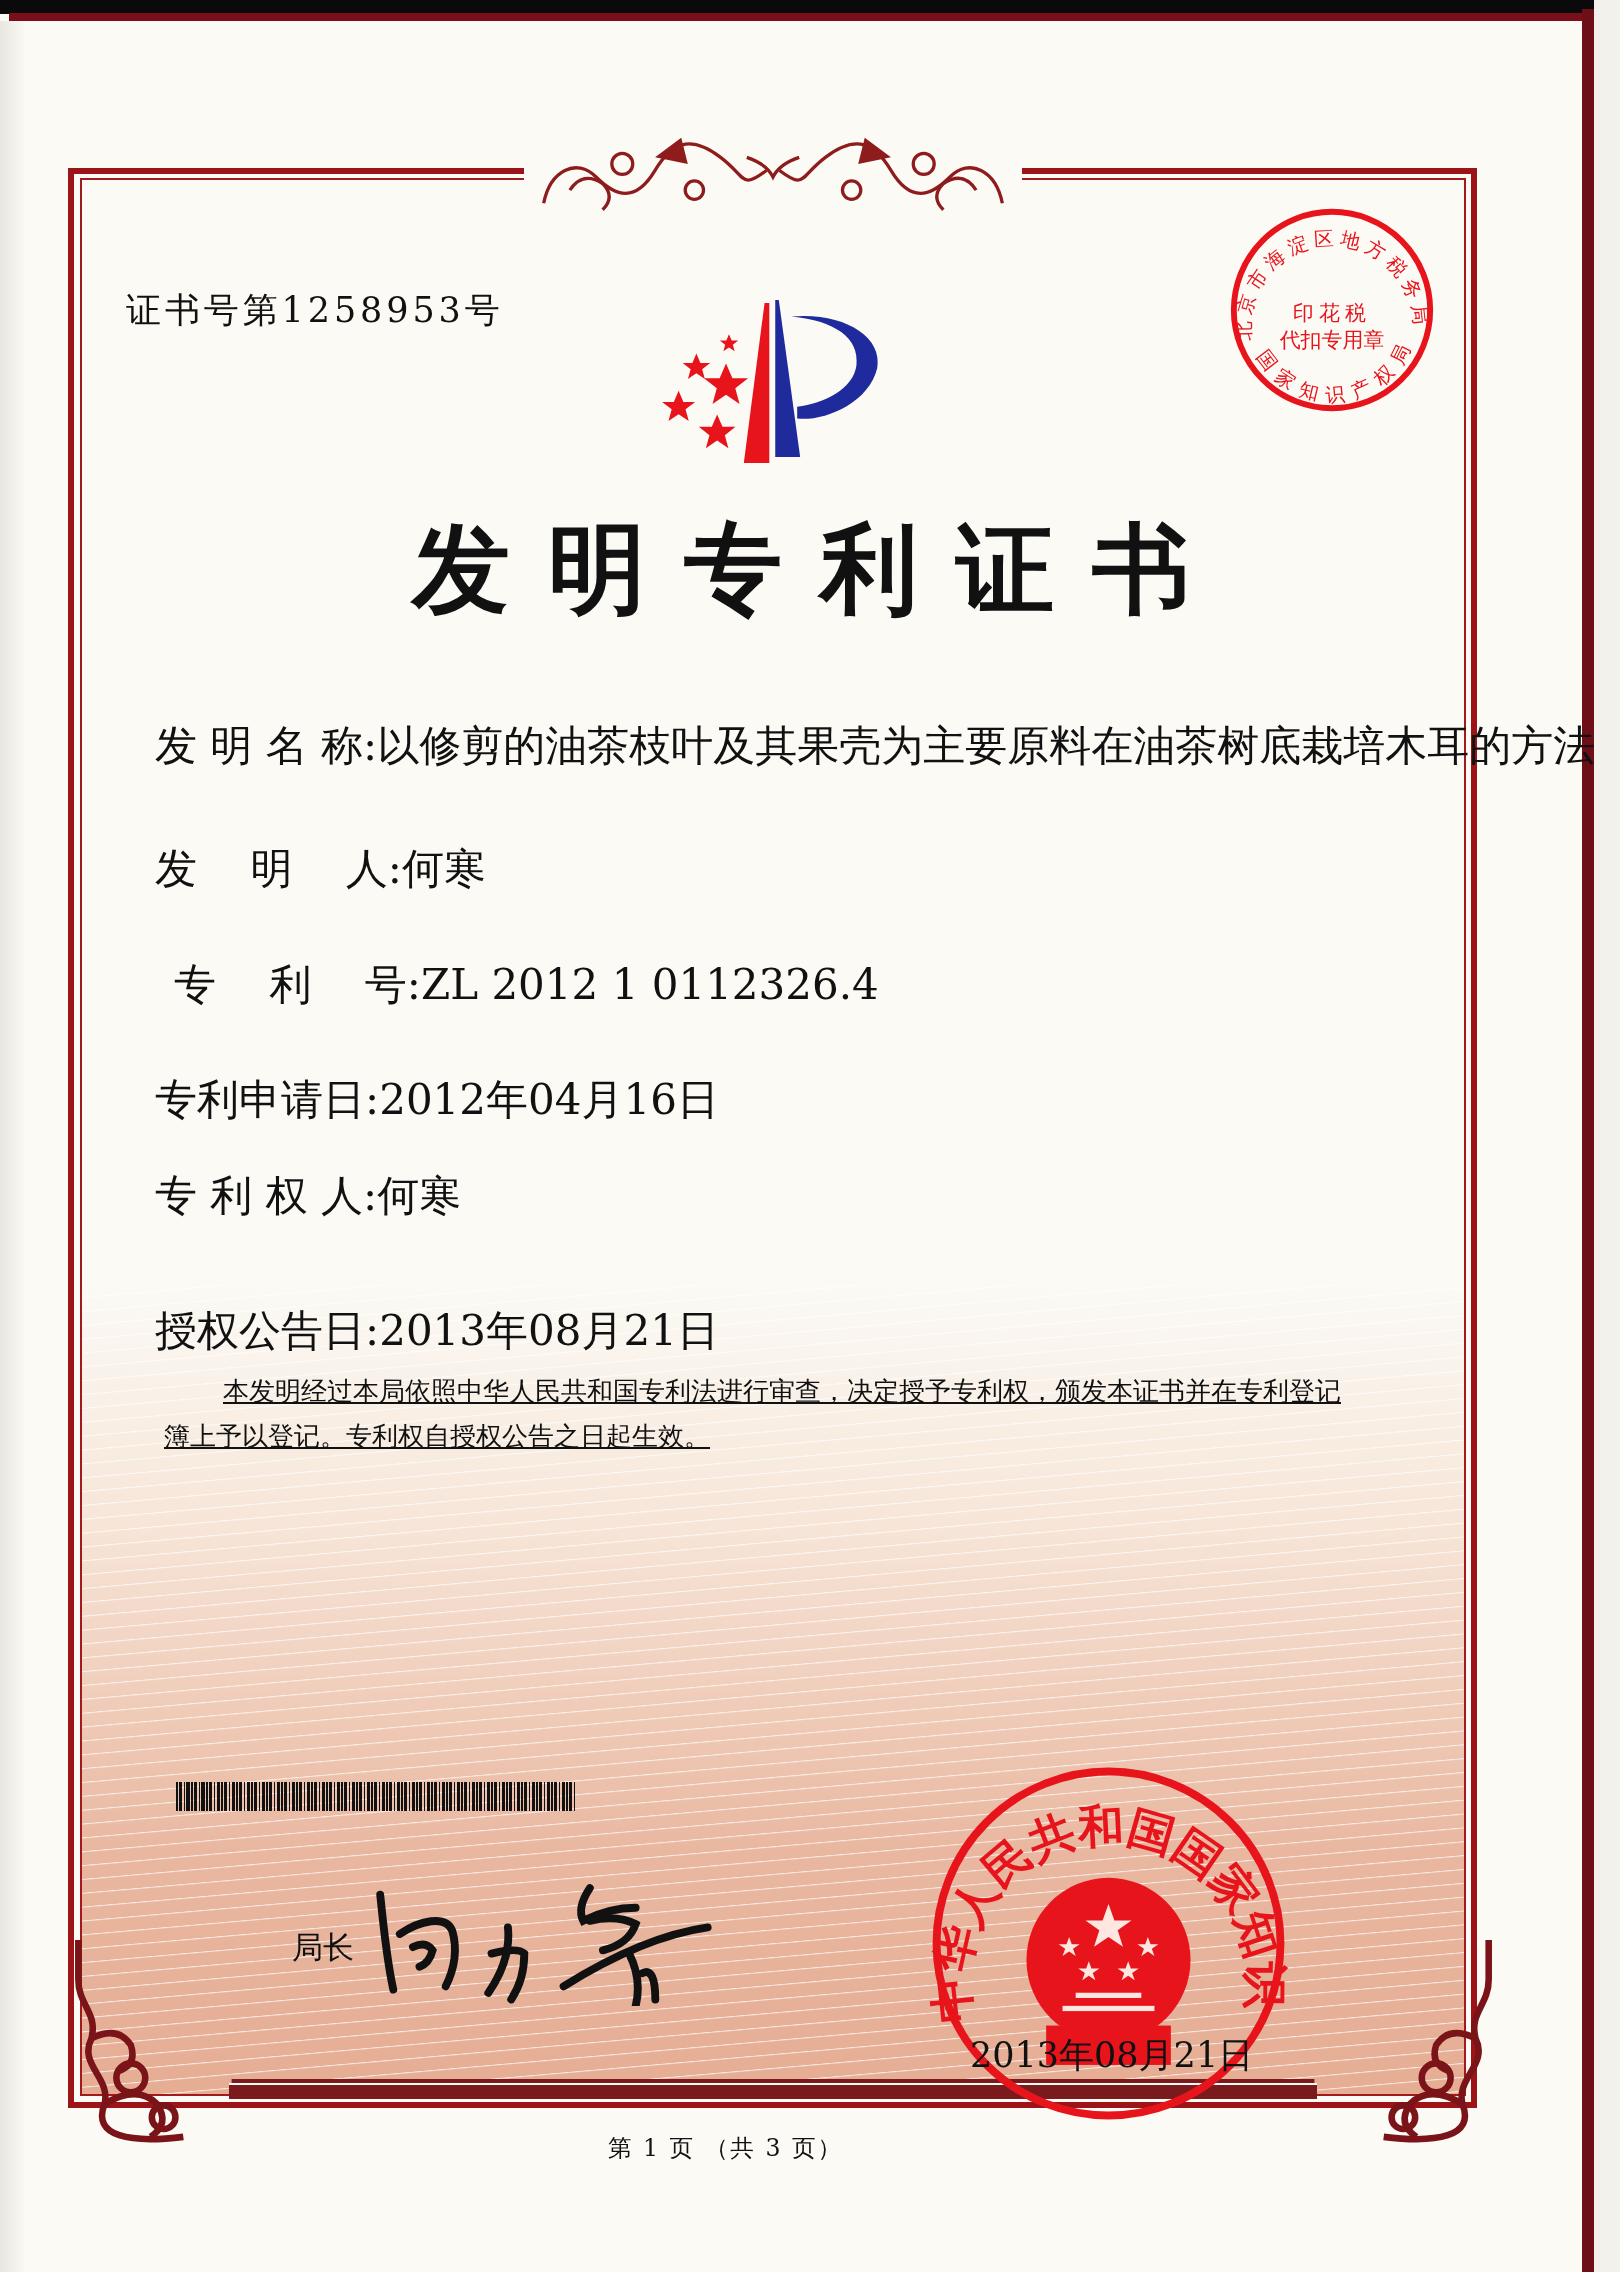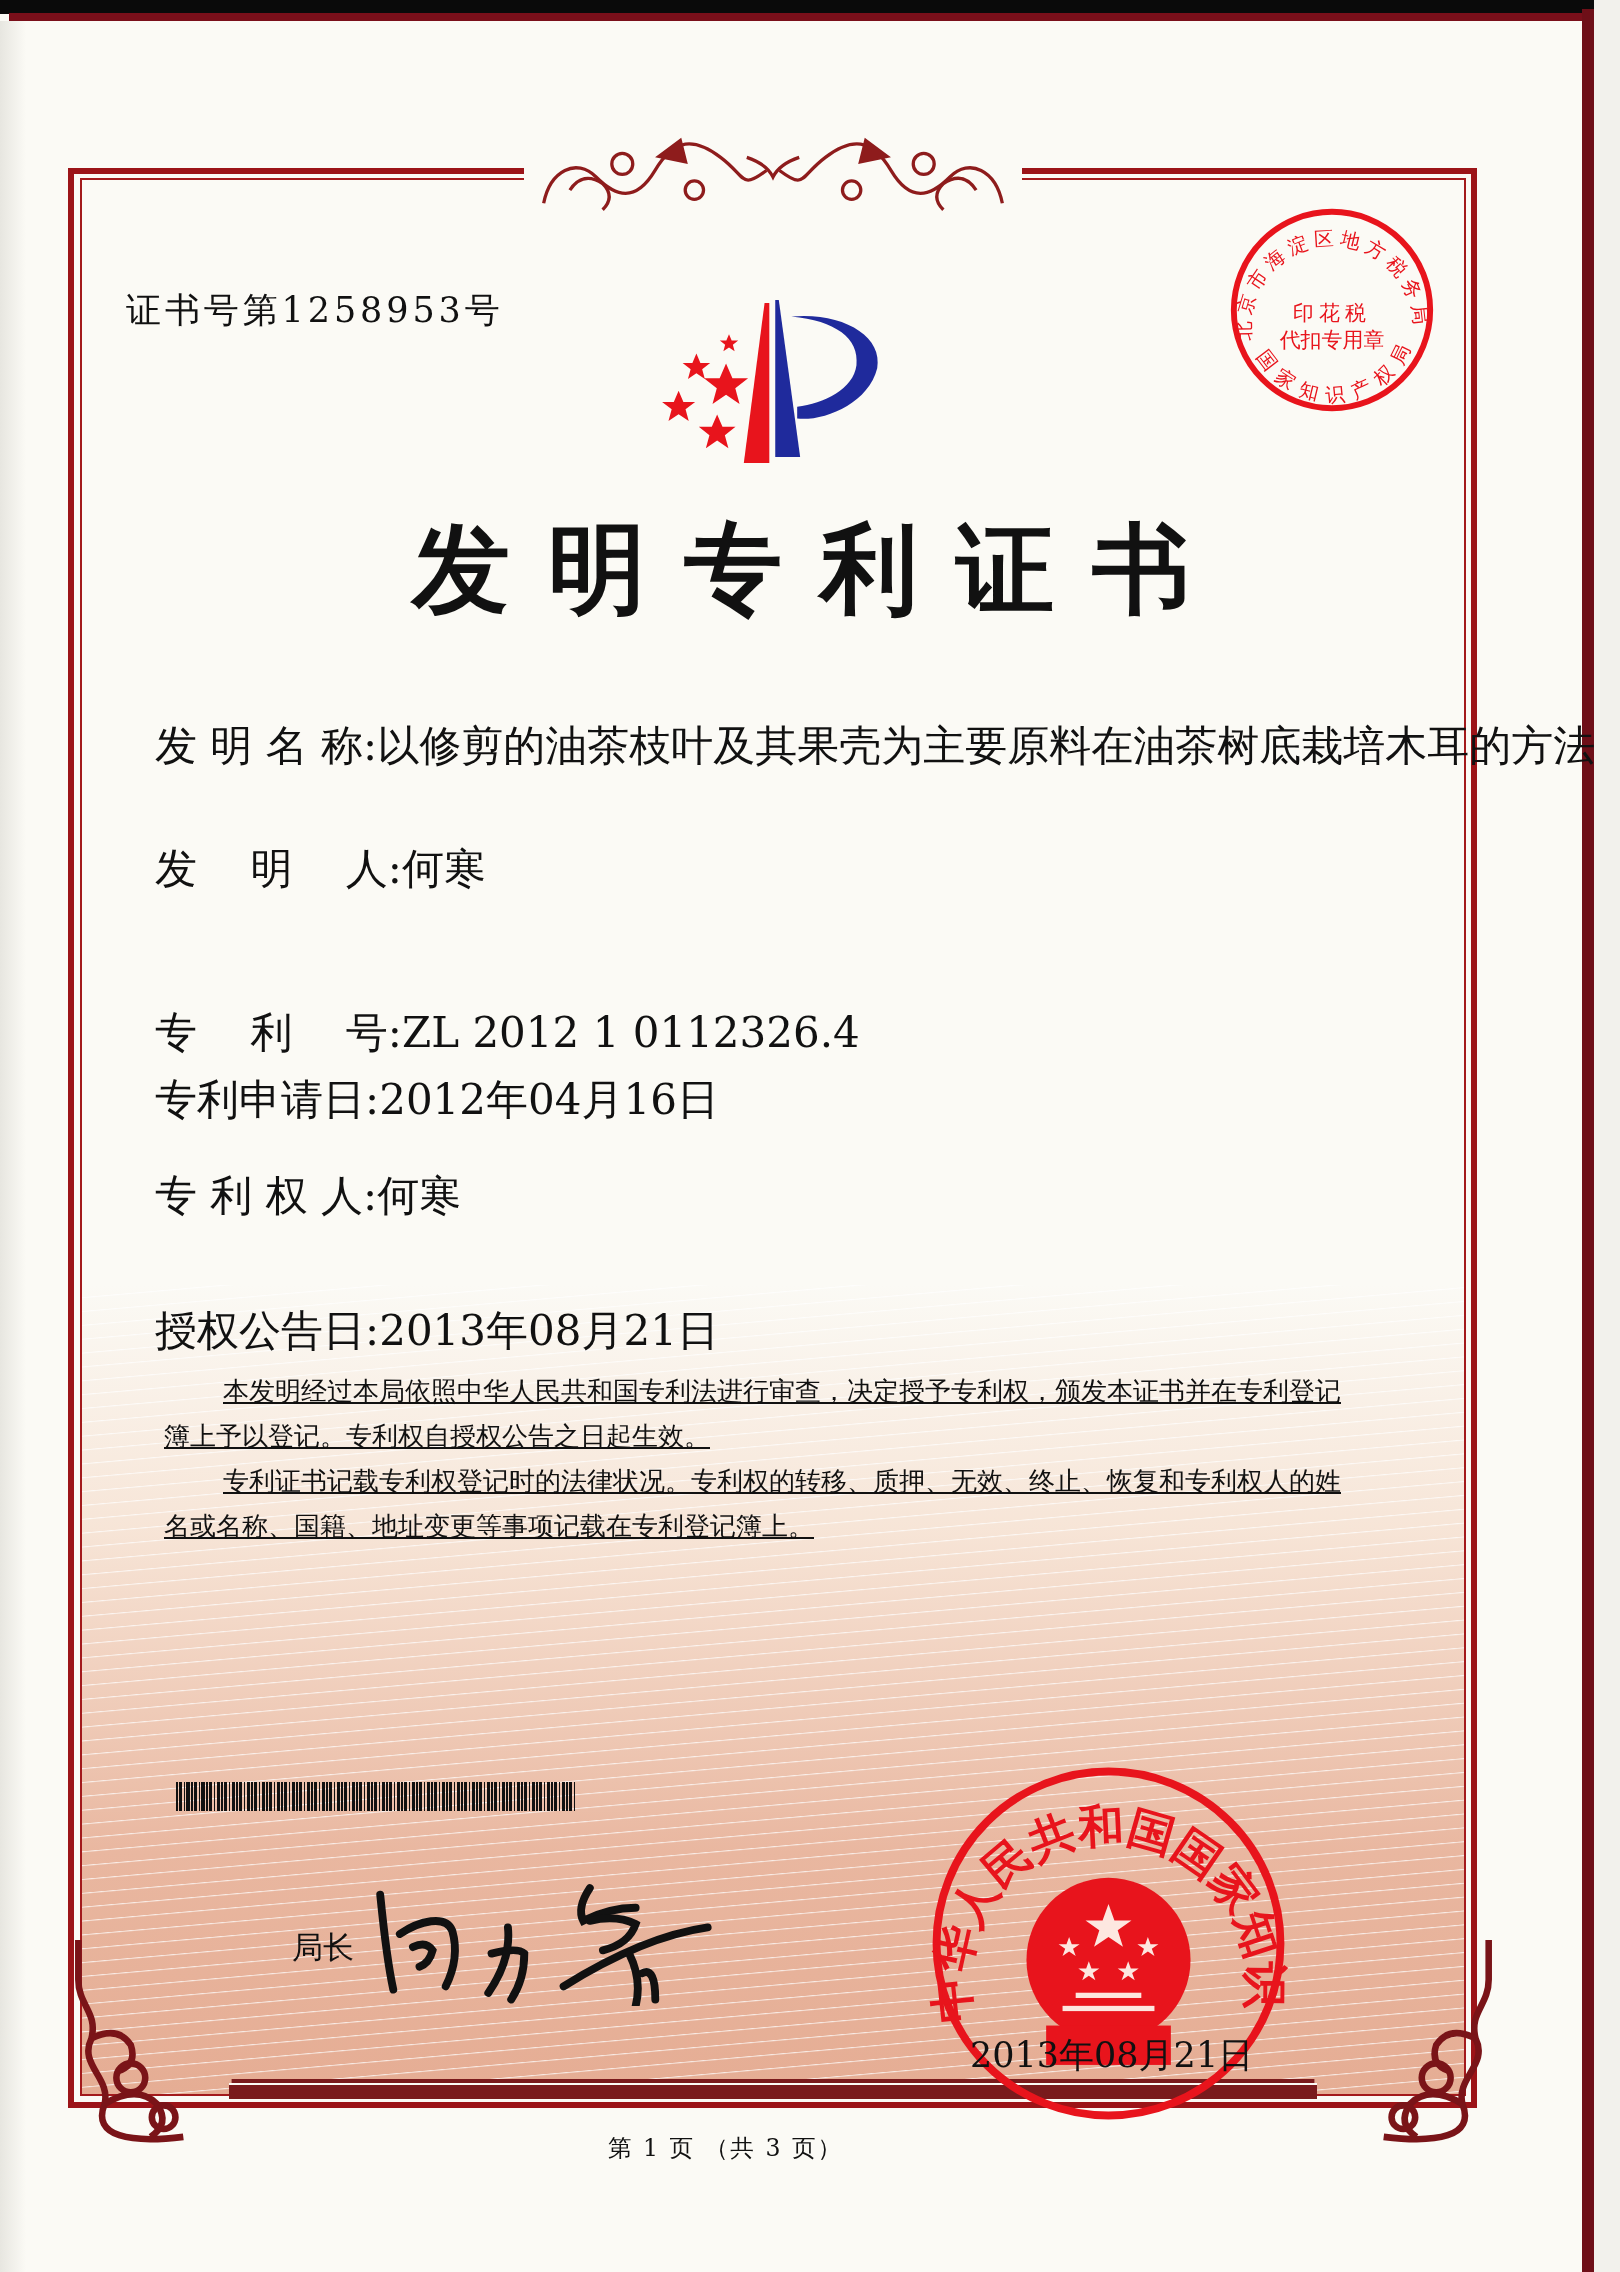--- a/index.html
+++ b/index.html
@@ -114,36 +114,35 @@
     <text x="165" y="222" text-anchor="middle" font-size="32" fill="#e8141c" font-family="DejaVu Serif, serif">代扣专用章</text>
   </svg>
 </div>
 
 <div class="abs field" style="top:718px;">
   <span>发 明 名 称:</span><span>以修剪的油茶枝叶及其果壳为主要原料在油茶树底栽培木耳的方法</span>
 </div>
 <div class="abs field" style="top:841px;">
   <span style="white-space:pre">发    明    人:</span><span>何寒</span>
 </div>
-<div class="abs field" style="top:1005px;">
+<div class="abs field" style="top:957px;margin-left:19px;">
   <span style="white-space:pre">专    利    号:</span><span>ZL 2012 1 0112326.4</span>
 </div>
 <div class="abs field" style="top:1072px;">
   <span>专利申请日:</span><span>2012年04月16日</span>
 </div>
 <div class="abs field" style="top:1168px;text-align:center;">
   <span>专 利 权 人:</span><span>何寒</span>
 </div>
 <div class="abs field" style="top:1303px;">
   <span>授权公告日:</span><span>2013年08月21日</span>
 </div>
 
 <div class="para" style="top:1369px;">
   <p>本发明经过本局依照中华人民共和国专利法进行审查，决定授予专利权，颁发本证书并在专利登记簿上予以登记。专利权自授权公告之日起生效。</p>
-  <p>专利证书记载专利权登记时的法律状况。专利权的转移、质押、无效、终止、恢复和专利权人的姓名或名称、国籍、地址变更等事项记载在专利登记簿上。</p>
 </div>
 
 <div class="barcode"></div>
 
 <div class="abs director">局长</div>
 <svg class="signature" viewBox="0 0 560 200">
   <title>田力普</title>
   <g fill="none" stroke="#111" stroke-width="12" stroke-linecap="round">
     <path d="M20 30 C 25 80, 30 130, 40 175"></path>
     <path d="M50 90 C 80 70, 120 60, 130 85 C 140 120, 130 150, 120 170"></path>

